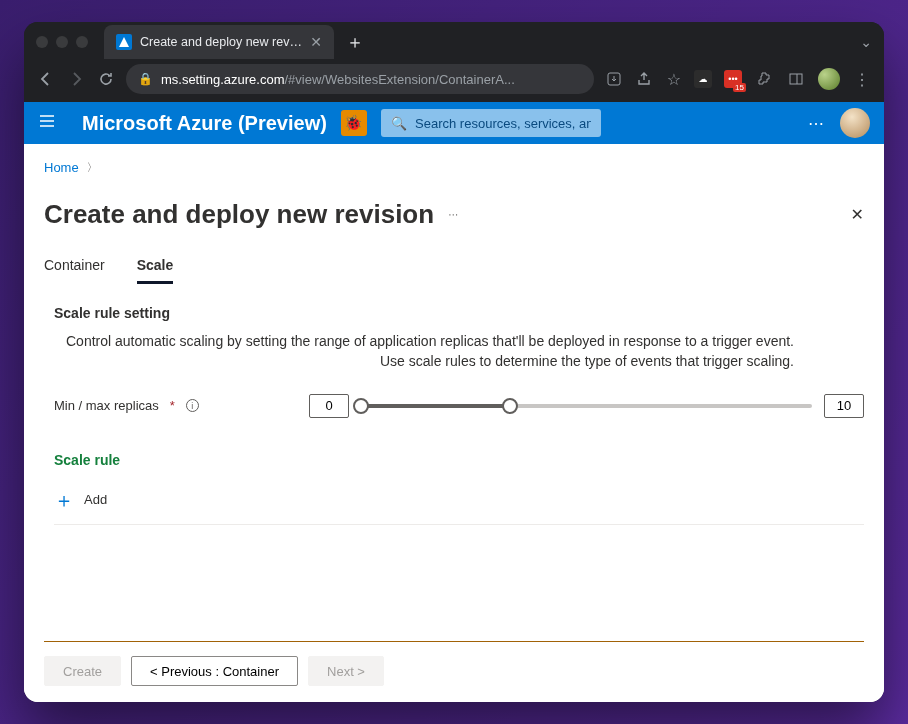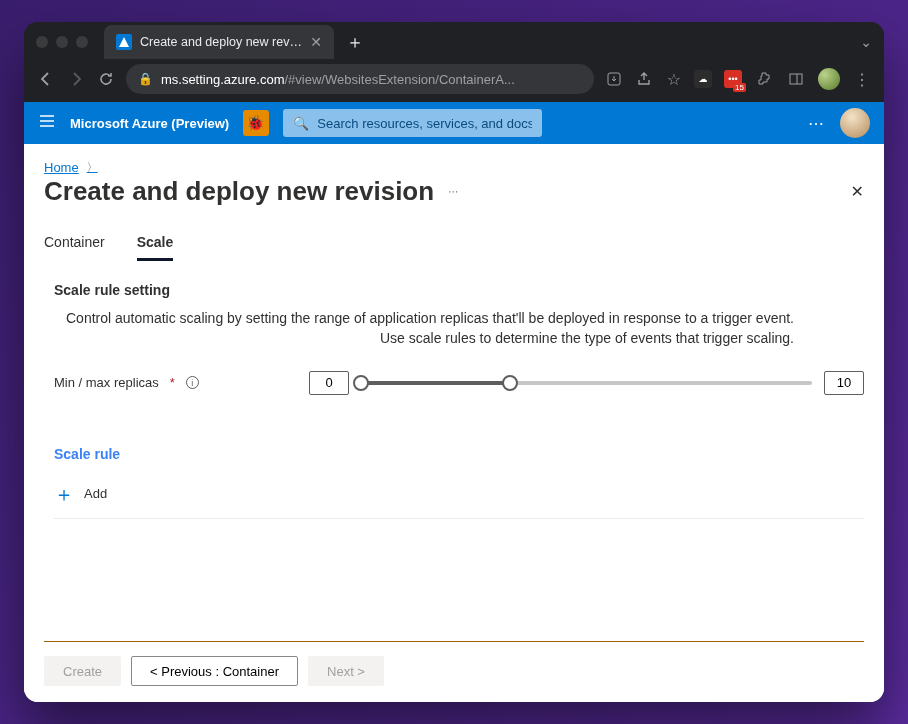--- a/index.html
+++ b/index.html
@@ -61,35 +61,35 @@
   .ext-badge { position: absolute; bottom: -4px; right: -4px; background: #d93025; color: white; font-size: 8px; padding: 0 2px; border-radius: 2px; }
   .avatar-sm { width: 22px; height: 22px; border-radius: 50%; background: radial-gradient(circle at 30% 30%, #b9d28a, #5a7c2a); }
 
   
   .content-frame { flex: 1; background: #fff; display: flex; flex-direction: column; }
   .azure-header {
     height: 42px; background: #0078d4;
     display: flex; align-items: center; padding: 0 14px; gap: 14px;
   }
   .hamburger { color: white; cursor: pointer; }
-  .brand { color: white; font-size: 13px; font-weight: 600; }
+  .brand { color: white; font-size: 20px; font-weight: 600; margin-left: 12px; }
   .bug-btn { width: 26px; height: 26px; background: #e68a00; border-radius: 3px; display: flex; align-items: center; justify-content: center; font-size: 15px; cursor: pointer; }
   .azure-search {
     flex: 1; max-width: 410px; height: 28px; background: #89c1ec;
     border-radius: 3px; display: flex; align-items: center; padding: 0 10px; gap: 8px;
     color: #073864; font-size: 13px;
   }
   .azure-search input { border: none; background: transparent; flex: 1; color: #073864; font-size: 13px; outline: none; }
   .azure-search input::placeholder { color: #0a4a7f; }
   .header-spacer { flex: 1; }
   .header-dots { color: white; font-size: 16px; letter-spacing: 2px; cursor: pointer; }
   .header-avatar { width: 30px; height: 30px; border-radius: 50%; background: radial-gradient(circle at 40% 30%, #f3e2c7, #b58b5a); cursor: pointer; }
 
   .page { flex: 1; background: white; padding: 16px 20px 16px 20px; display: flex; flex-direction: column; position: relative; }
-  .breadcrumb { display: flex; align-items: center; gap: 8px; color: #0078d4; font-size: 13px; margin-bottom: 1px; text-decoration: underline; }
+  .breadcrumb { display: flex; align-items: center; gap: 8px; color: #0078d4; font-size: 13px; margin-bottom: 24px; }
   .breadcrumb a { color: #0078d4; text-decoration: none; cursor: pointer; }
   .breadcrumb .chev { color: #605e5c; font-size: 11px; }
 
   .page-head { display: flex; align-items: center; }
   .page-title { font-size: 26px; font-weight: 600; color: #323130; }
   .page-title-dots { margin-left: 14px; color: #605e5c; font-size: 10px; letter-spacing: 2px; }
   .close-blade { margin-left: auto; color: #323130; font-size: 16px; cursor: pointer; }
 
   .tabs { display: flex; gap: 32px; margin-top: 27px; border-bottom: 1px solid transparent; }
   .tab-item { font-size: 14px; color: #323130; padding-bottom: 8px; cursor: pointer; }
@@ -112,21 +112,21 @@
   .slider-track-fill { position: absolute; left: 0; top: 0; bottom: 0; width: 33%; background: #605e5c; border-radius: 2px; }
   .slider-thumb {
     position: absolute; top: 50%; width: 16px; height: 16px;
     border: 2px solid #605e5c; background: white; border-radius: 50%;
     transform: translate(-50%, -50%); cursor: grab;
   }
   .slider-thumb.a { left: 0%; }
   .slider-thumb.b { left: 33%; }
 
   .rule-section { margin-top: 34px; padding-left: 10px; }
-  .rule-title { font-size: 14px; font-weight: 600; color: #3b82f6; margin-top: 17px; }
+  .rule-title { font-size: 14px; font-weight: 600; color: #15803d; }
   .add-btn {
     margin-top: 18px; display: flex; align-items: center; gap: 10px;
     font-size: 13px; color: #323130; cursor: pointer; padding: 4px 0 14px 0;
     border-bottom: 1px solid #edebe9; width: 100%;
   }
   .plus-icon { color: #0078d4; font-size: 20px; font-weight: 300; line-height: 1; }
 
   .footer {
     margin-top: auto; padding: 14px 0 0 0; border-top: 1px solid #a16207;
     display: flex; gap: 10px;

